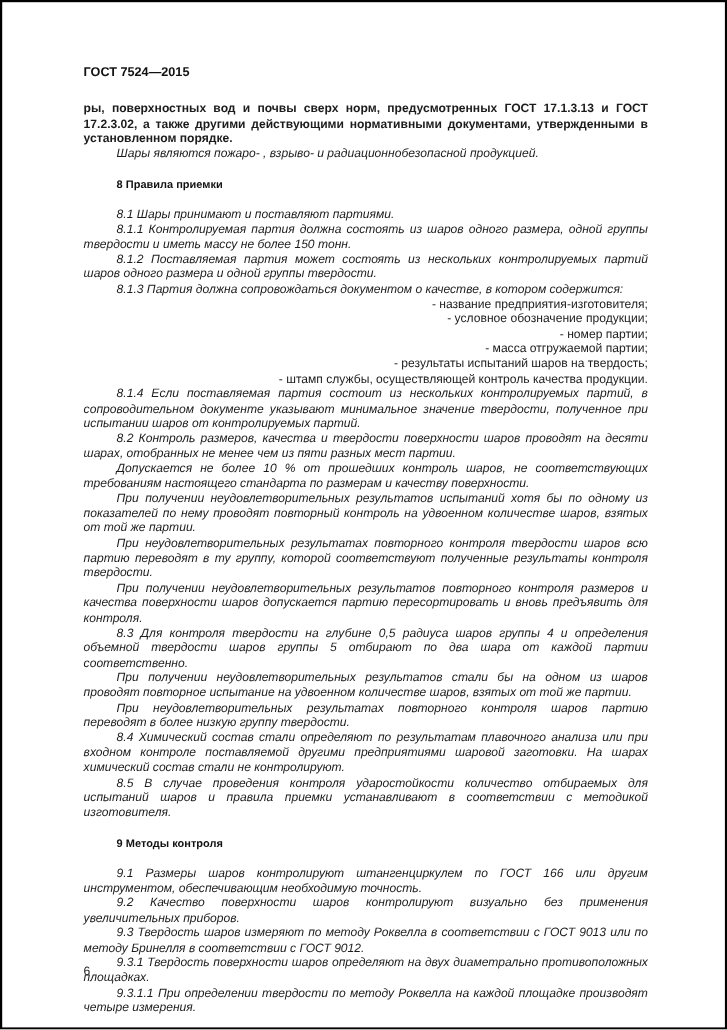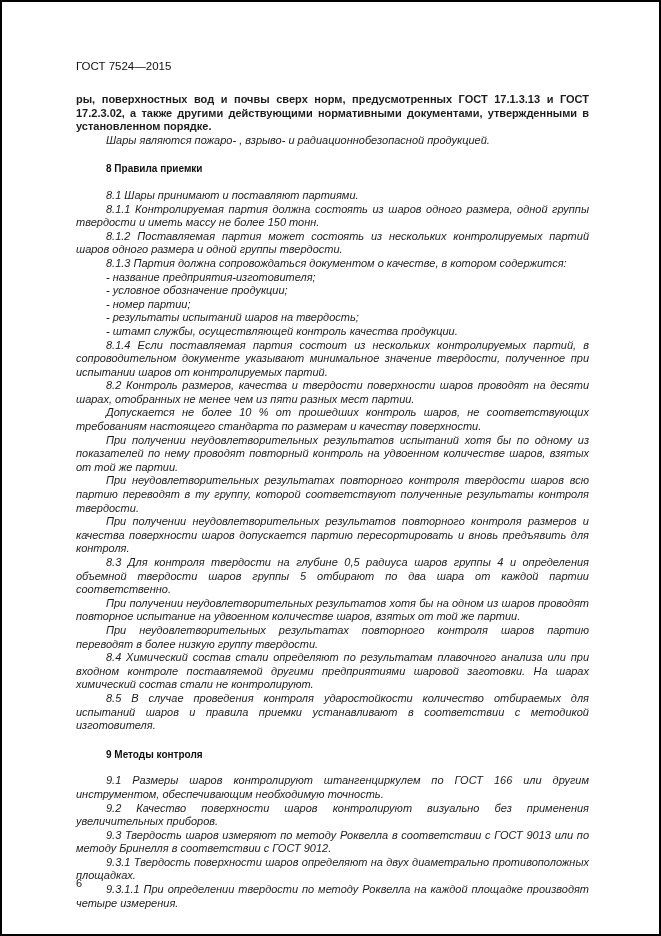--- a/index.html
+++ b/index.html
@@ -12,43 +12,42 @@
     width: 661px;
     height: 936px;
     background: #ffffff;
     border: 2px solid #000000;
     padding: 58px 70px 0 74px;
     overflow: hidden;
     color: #1a1a1a;
   }
   .doc-header {
     font-size: 11.5px;
-    font-weight: normal;
+    font-weight: bold;
     margin-bottom: 21px;
     color: #111;
   }
   .doc-body {
     font-size: 11px;
     line-height: 13.6px;
     color: #1c1c1c;
   }
   .doc-body .paragraph {
     text-align: justify;
     text-indent: 30px;
     font-style: italic;
   }
   .doc-body .continuation {
     text-align: justify;
     text-indent: 0;
     font-weight: bold;
   }
   .doc-body .list-item {
     padding-left: 30px;
-    text-align: left;
-    font-style: italic;
+    text-align: right;
   }
   .doc-body .heading {
     font-weight: bold;
     font-size: 10px;
     margin: 15px 0 13px 0;
     text-indent: 30px;
     text-align: left;
     color: #111;
   }
   .page-number {
@@ -68,30 +67,31 @@
       <div class="continuation">ры, поверхностных вод и почвы сверх норм, предусмотренных ГОСТ 17.1.3.13 и ГОСТ 17.2.3.02, а также другими действующими нормативными документами, утвержденными в установленном порядке.</div>
       <div class="paragraph">Шары являются пожаро- , взрыво- и радиационнобезопасной продукцией.</div>
       <div class="heading">8  Правила приемки</div>
       <div class="paragraph">8.1  Шары принимают и поставляют партиями.</div>
       <div class="paragraph">8.1.1  Контролируемая партия должна состоять из шаров одного размера, одной группы твердости и иметь массу не более 150 тонн.</div>
       <div class="paragraph">8.1.2  Поставляемая партия может состоять из нескольких контролируемых партий шаров одного размера и одной группы твердости.</div>
       <div class="paragraph">8.1.3  Партия должна сопровождаться документом о качестве, в котором содержится:</div>
       <div class="list-item">-  название предприятия-изготовителя;</div>
       <div class="list-item">-  условное обозначение продукции;</div>
       <div class="list-item">-  номер партии;</div>
+      <div class="list-item">-  масса отгружаемой партии;</div>
       <div class="list-item">-  результаты испытаний шаров на твердость;</div>
       <div class="list-item">-  штамп службы, осуществляющей контроль качества продукции.</div>
       <div class="paragraph">8.1.4  Если поставляемая партия состоит из нескольких контролируемых партий, в сопроводительном документе указывают минимальное значение твердости, полученное при испытании шаров от контролируемых партий.</div>
       <div class="paragraph">8.2  Контроль размеров, качества и твердости поверхности шаров проводят на десяти шарах, отобранных не менее чем из пяти разных мест партии.</div>
       <div class="paragraph">Допускается не более 10 % от прошедших контроль шаров, не соответствующих требованиям настоящего стандарта по размерам и качеству поверхности.</div>
       <div class="paragraph">При получении неудовлетворительных результатов испытаний хотя бы по одному из показателей по нему проводят повторный контроль на удвоенном количестве шаров, взятых от той же партии.</div>
       <div class="paragraph">При неудовлетворительных результатах повторного контроля твердости шаров всю партию переводят в ту группу, которой соответствуют полученные результаты контроля твердости.</div>
       <div class="paragraph">При получении неудовлетворительных результатов повторного контроля размеров и качества поверхности шаров допускается партию пересортировать и вновь предъявить для контроля.</div>
       <div class="paragraph">8.3  Для контроля твердости на глубине 0,5 радиуса шаров группы 4 и определения объемной твердости шаров группы 5 отбирают по два шара от каждой партии соответственно.</div>
-      <div class="paragraph">При получении неудовлетворительных результатов хотя бы на одном из шаров проводят повторное испытание на удвоенном количестве шаров, взятых от той же партии.</div>
+      <div class="paragraph">При получении неудовлетворительных результатов стали бы на одном из шаров проводят повторное испытание на удвоенном количестве шаров, взятых от той же партии.</div>
       <div class="paragraph">При неудовлетворительных результатах повторного контроля шаров партию переводят в более низкую группу твердости.</div>
       <div class="paragraph">8.4  Химический состав стали определяют по результатам плавочного анализа или при входном контроле поставляемой другими предприятиями шаровой заготовки. На шарах химический состав стали не контролируют.</div>
       <div class="paragraph">8.5  В случае проведения контроля ударостойкости количество отбираемых для испытаний шаров и правила приемки устанавливают в соответствии с методикой изготовителя.</div>
       <div class="heading">9  Методы контроля</div>
       <div class="paragraph">9.1  Размеры шаров контролируют штангенциркулем по ГОСТ 166 или другим инструментом, обеспечивающим необходимую точность.</div>
       <div class="paragraph">9.2  Качество поверхности шаров контролируют визуально без применения увеличительных приборов.</div>
       <div class="paragraph">9.3  Твердость шаров измеряют по методу Роквелла в соответствии с ГОСТ 9013 или по методу Бринелля в соответствии с ГОСТ 9012.</div>
       <div class="paragraph">9.3.1  Твердость поверхности шаров определяют на двух диаметрально противоположных площадках.</div>
       <div class="paragraph">9.3.1.1  При определении твердости по методу Роквелла на каждой площадке производят четыре измерения.</div>
     </div>

